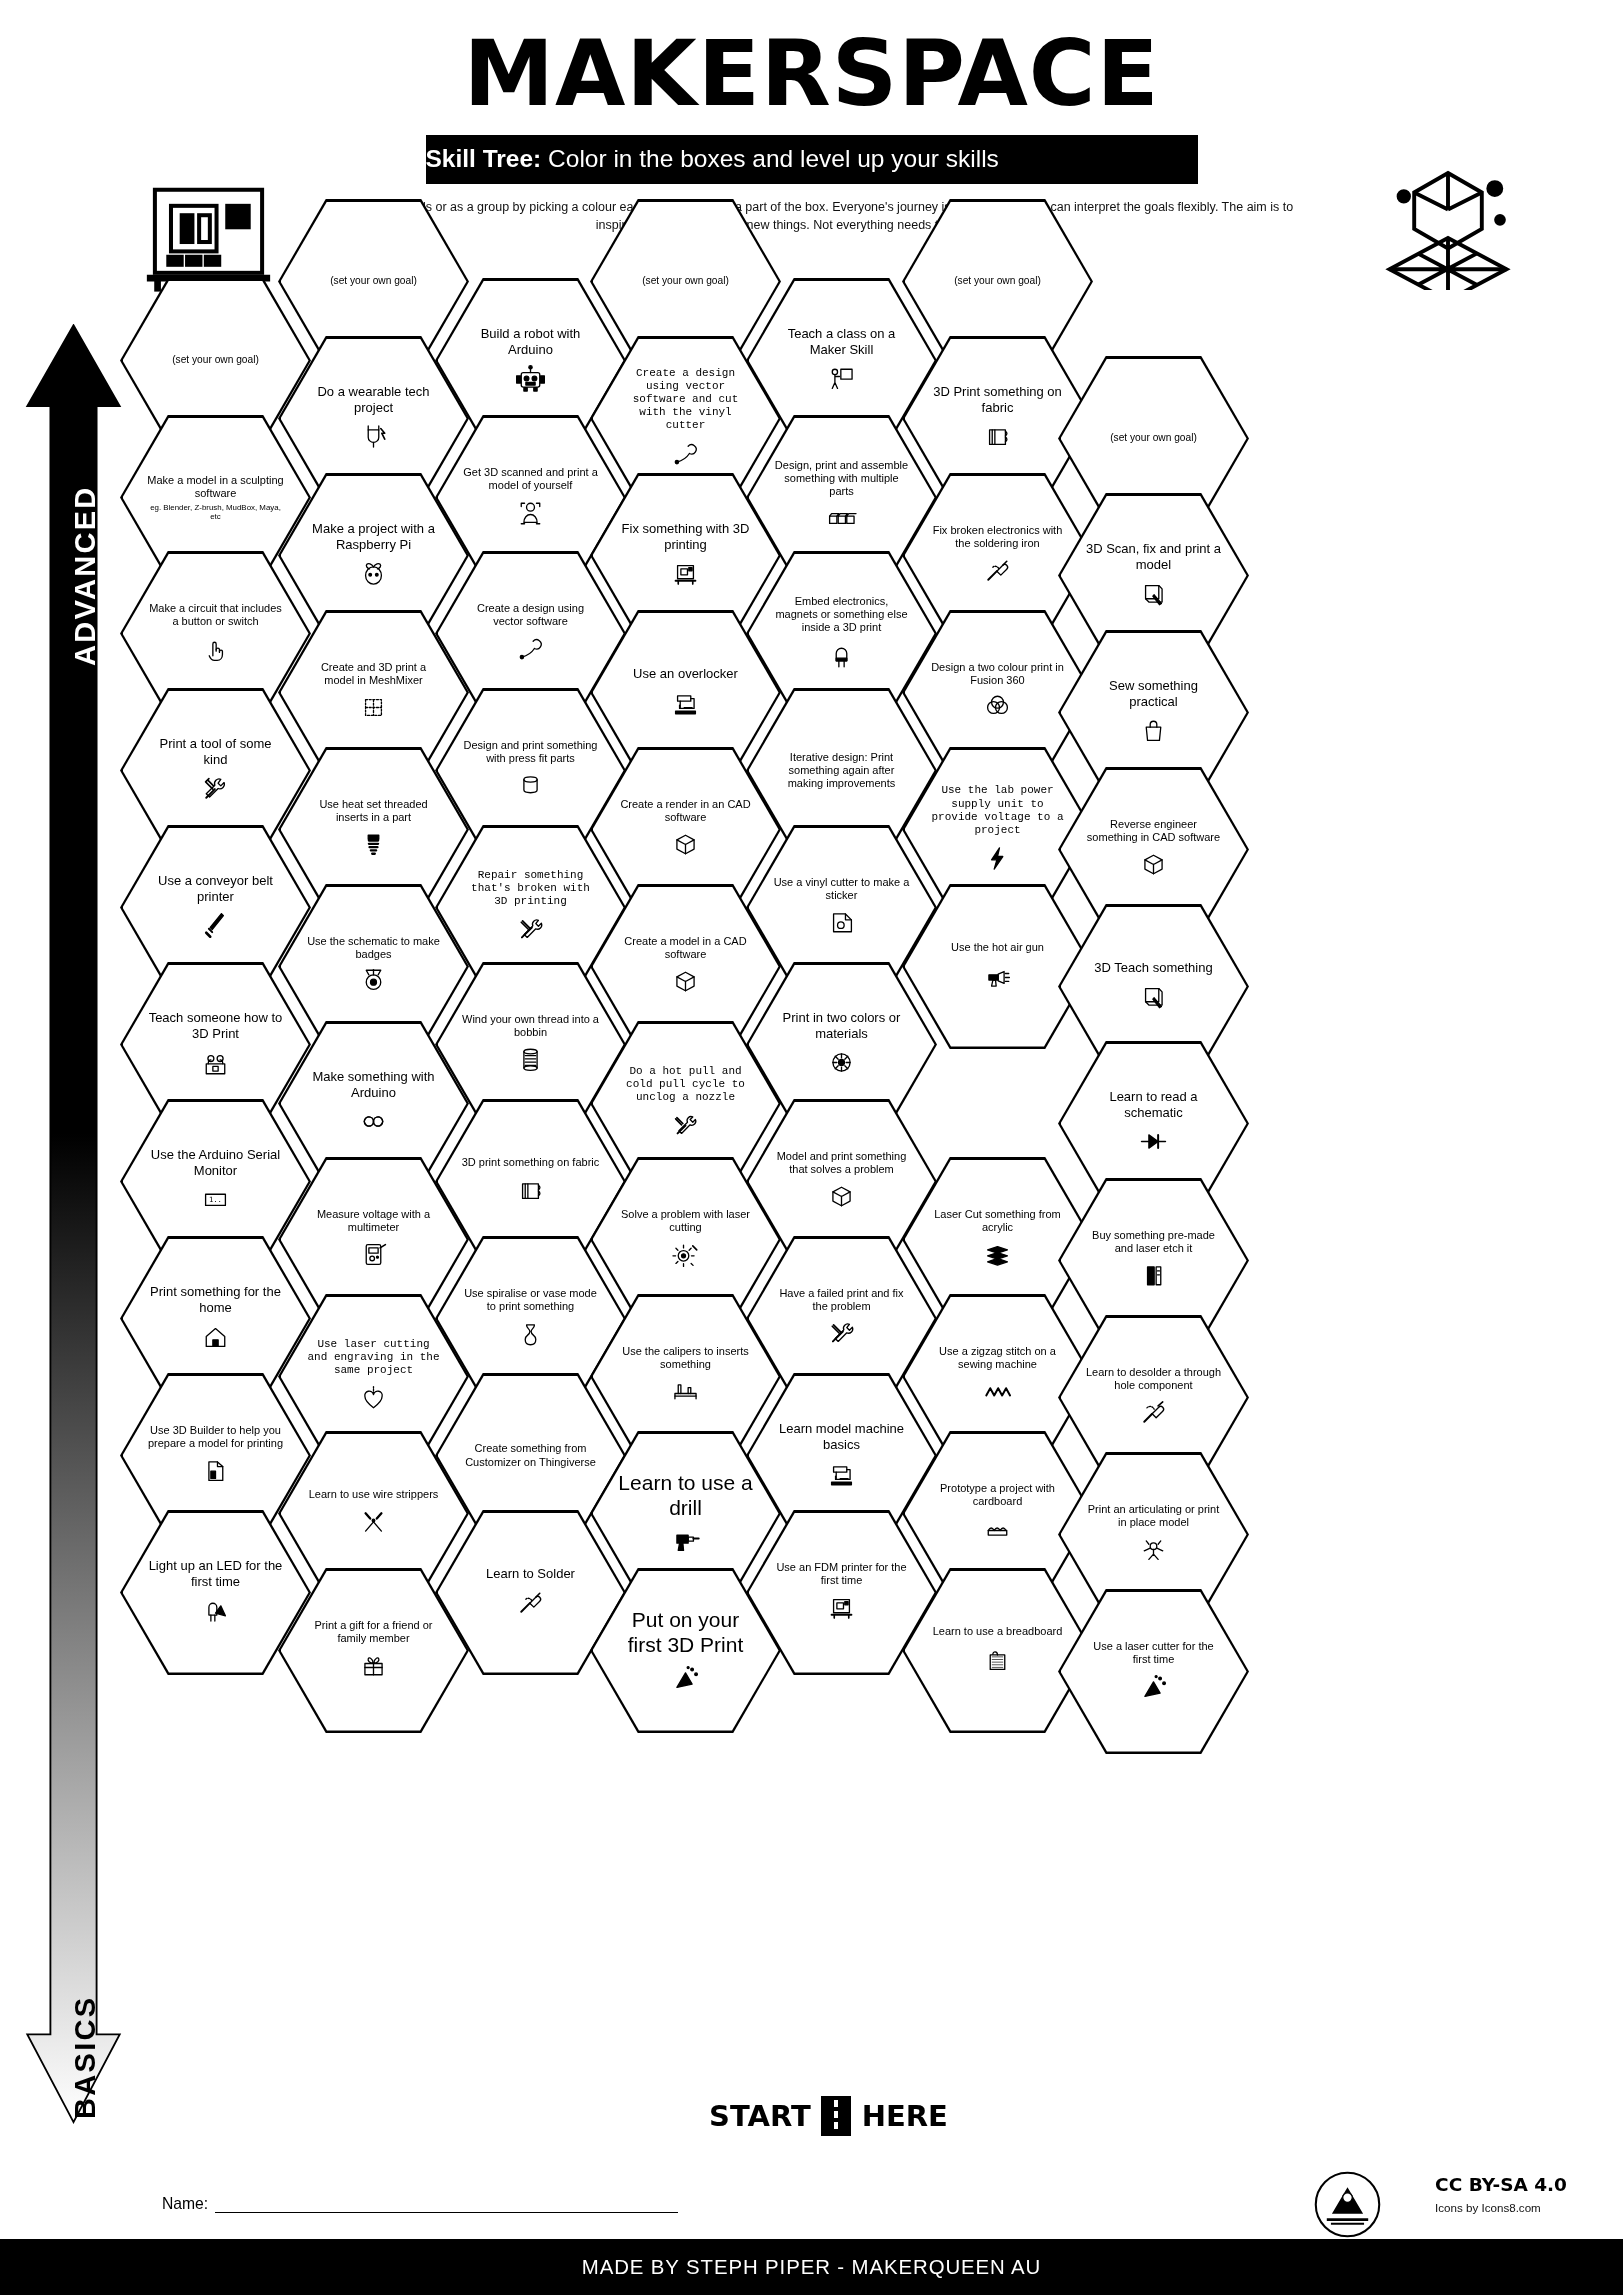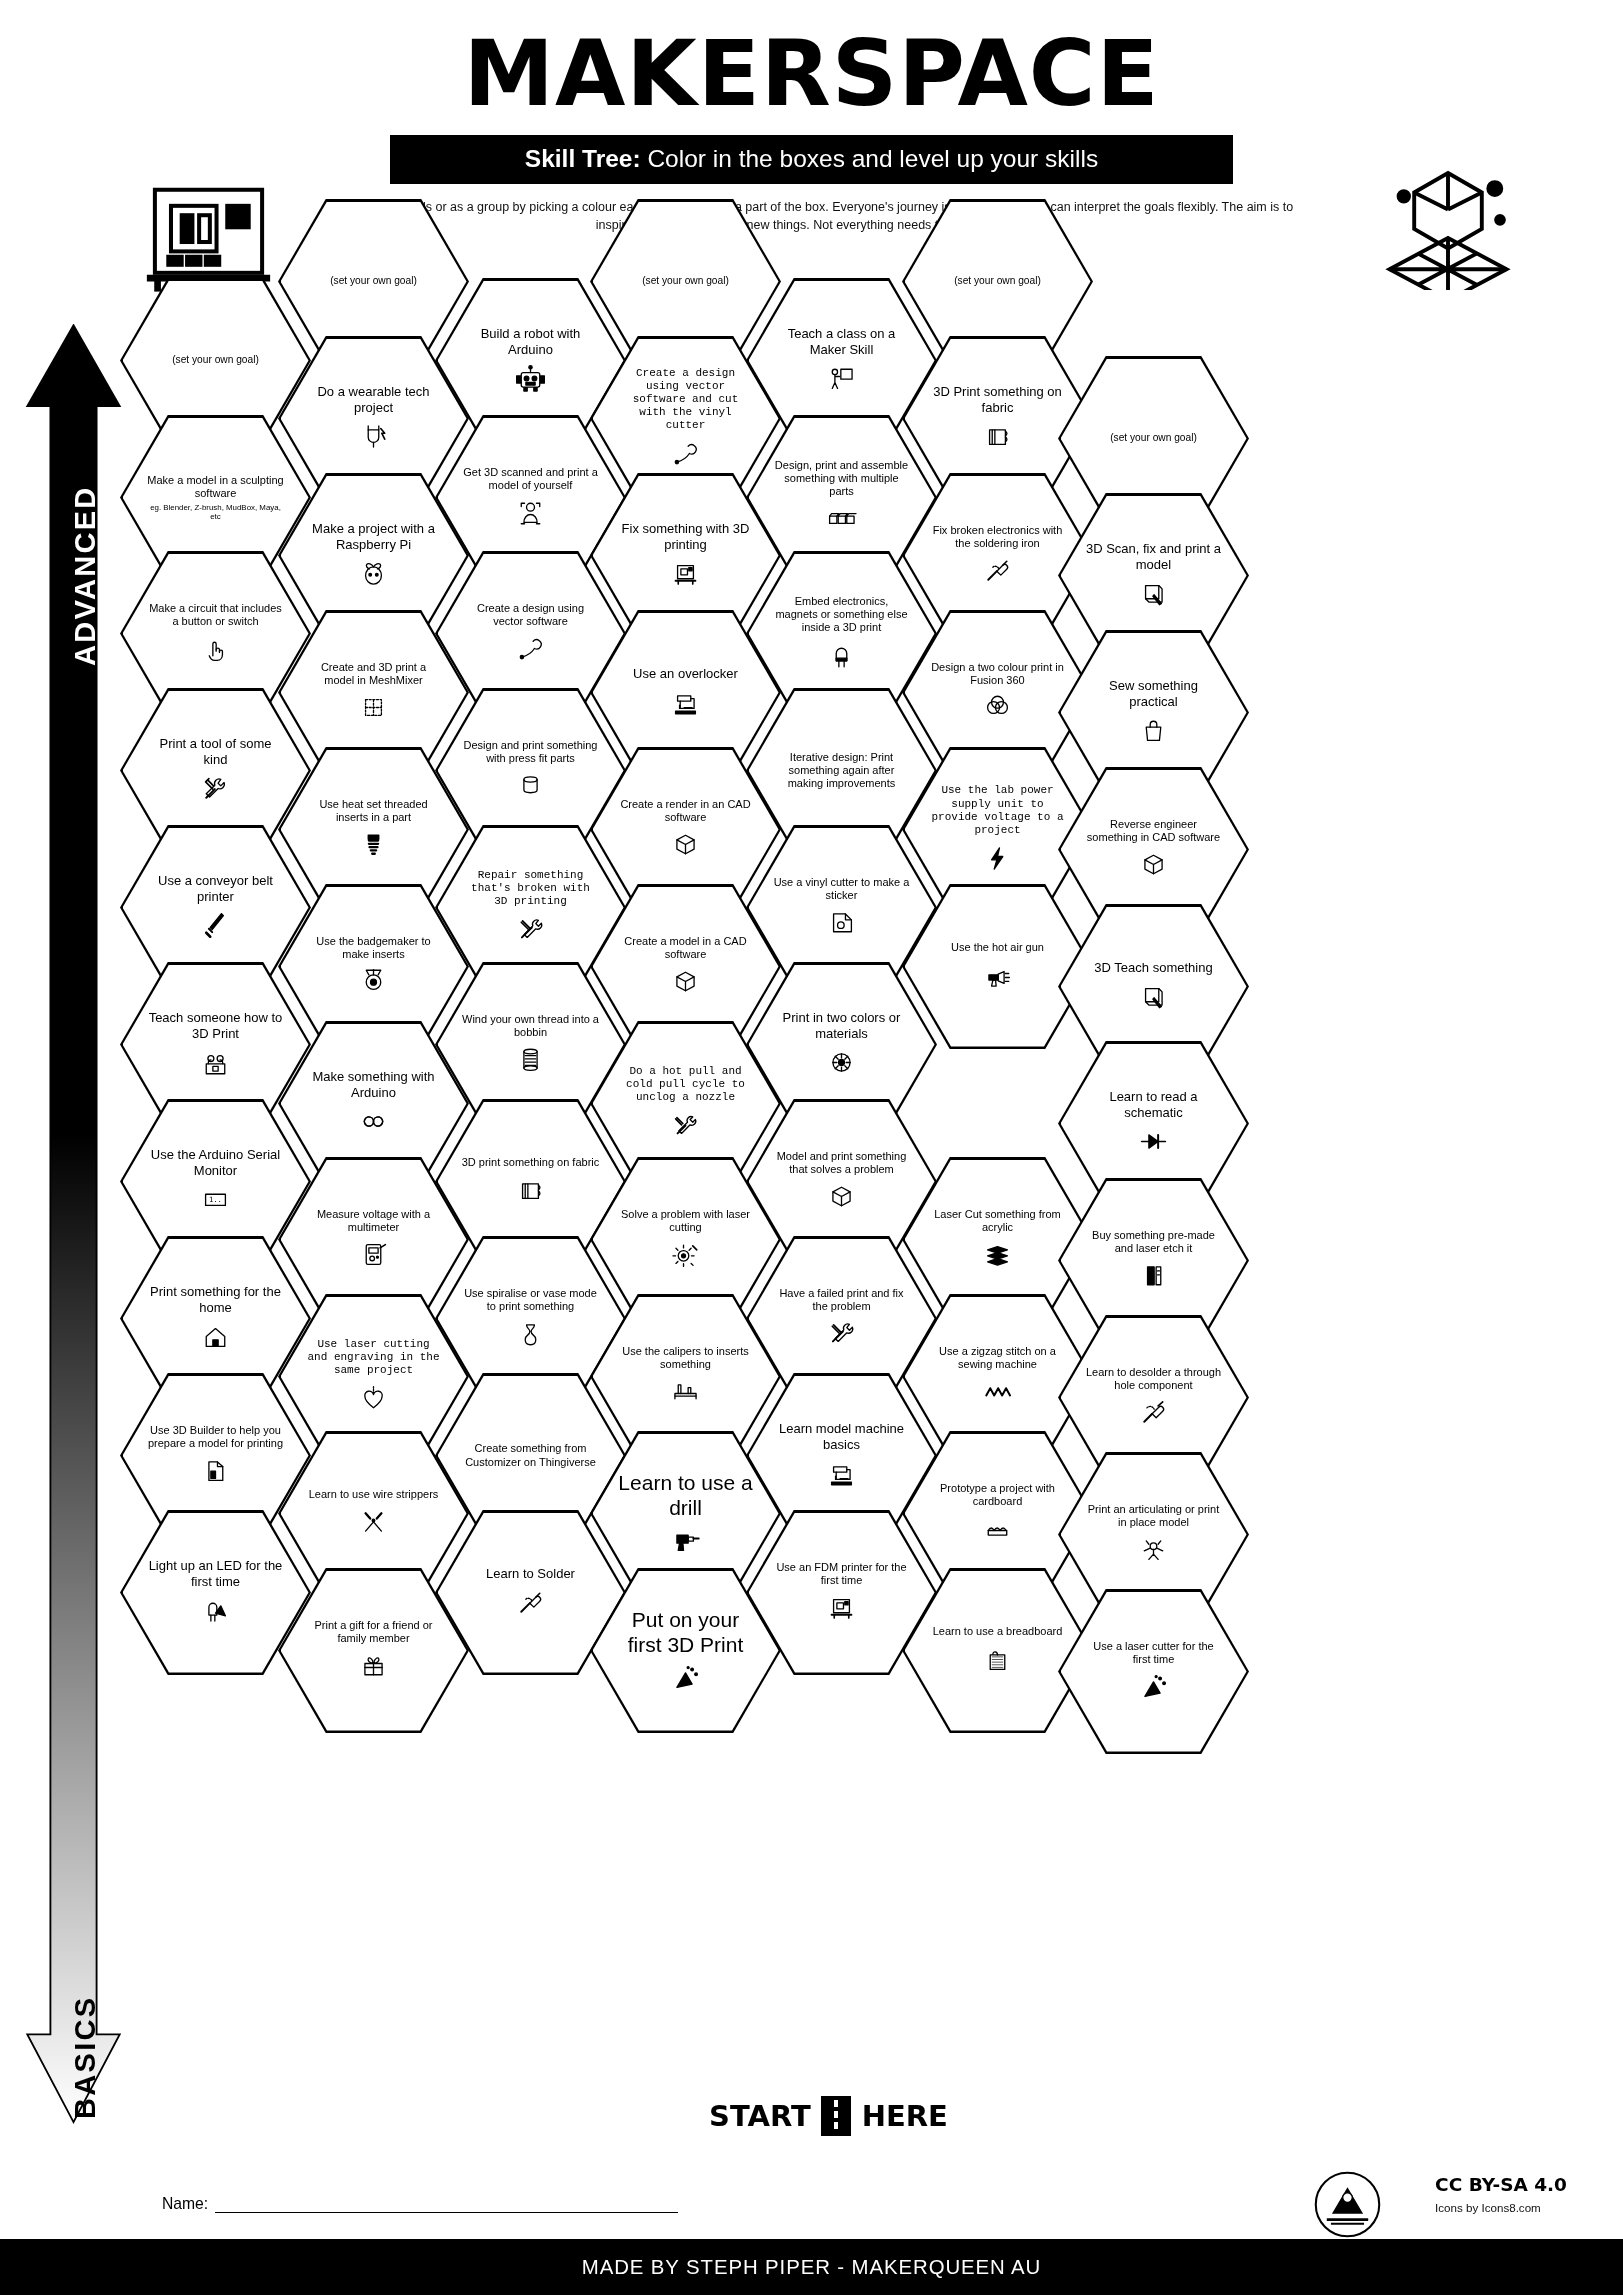--- a/index.html
+++ b/index.html
@@ -21,22 +21,22 @@
     letter-spacing: 0.9px;
     line-height: 1;
     margin-top: 28px;
     font-family: "DejaVu Sans", sans-serif;
   }
   #subtitle-bar {
     margin: 15.7px auto 0 auto;
     background: #000;
     color: #fff;
     display: block;
-    width: 843px;
-    text-align: center;
+    width: 772px;
+    text-align: left;
     font-size: 24.5px;
     padding: 10.2px 0 11px 0;
     font-family: "Liberation Sans", sans-serif;
   }
   #subtitle-bar .skill { font-weight: 700; }
   #intro {
     margin: 14px auto 0 auto;
     width: 985px;
     text-align: center;
     font-size: 12.5px;
@@ -362,21 +362,21 @@
         <div class="hex-icon">
           <svg width="33" height="33" viewBox="0 0 100 100" fill="none" stroke="#000" stroke-width="4" stroke-linecap="round" stroke-linejoin="round">
             <rect x="34" y="22" width="32" height="12" fill="#000"></rect>
             <path d="M36 38 h28 M36 48 h28 M38 58 h24 M42 68 h16 M46 78 h8" stroke-width="7"></path>
           </svg>
         </div>
       </div>
     </div>
     <div class="hex" style="left: 278px; top: 884px;">
       <div class="hex-inner">
-        <div class="hex-label small">Use the badgemaker to make inserts</div>
+        <div class="hex-label small">Use the schematic to make badges</div>
         <div class="hex-icon">
           <svg width="33" height="33" viewBox="0 0 100 100" fill="none" stroke="#000" stroke-width="4" stroke-linecap="round" stroke-linejoin="round">
             <circle cx="50" cy="52" r="22"></circle>
             <circle cx="50" cy="52" r="9" fill="#000"></circle>
             <path d="M36 30 l-8 -14 h44 l-8 14"></path>
             <line x1="50" y1="14" x2="50" y2="30"></line>
           </svg>
         </div>
       </div>
     </div>

